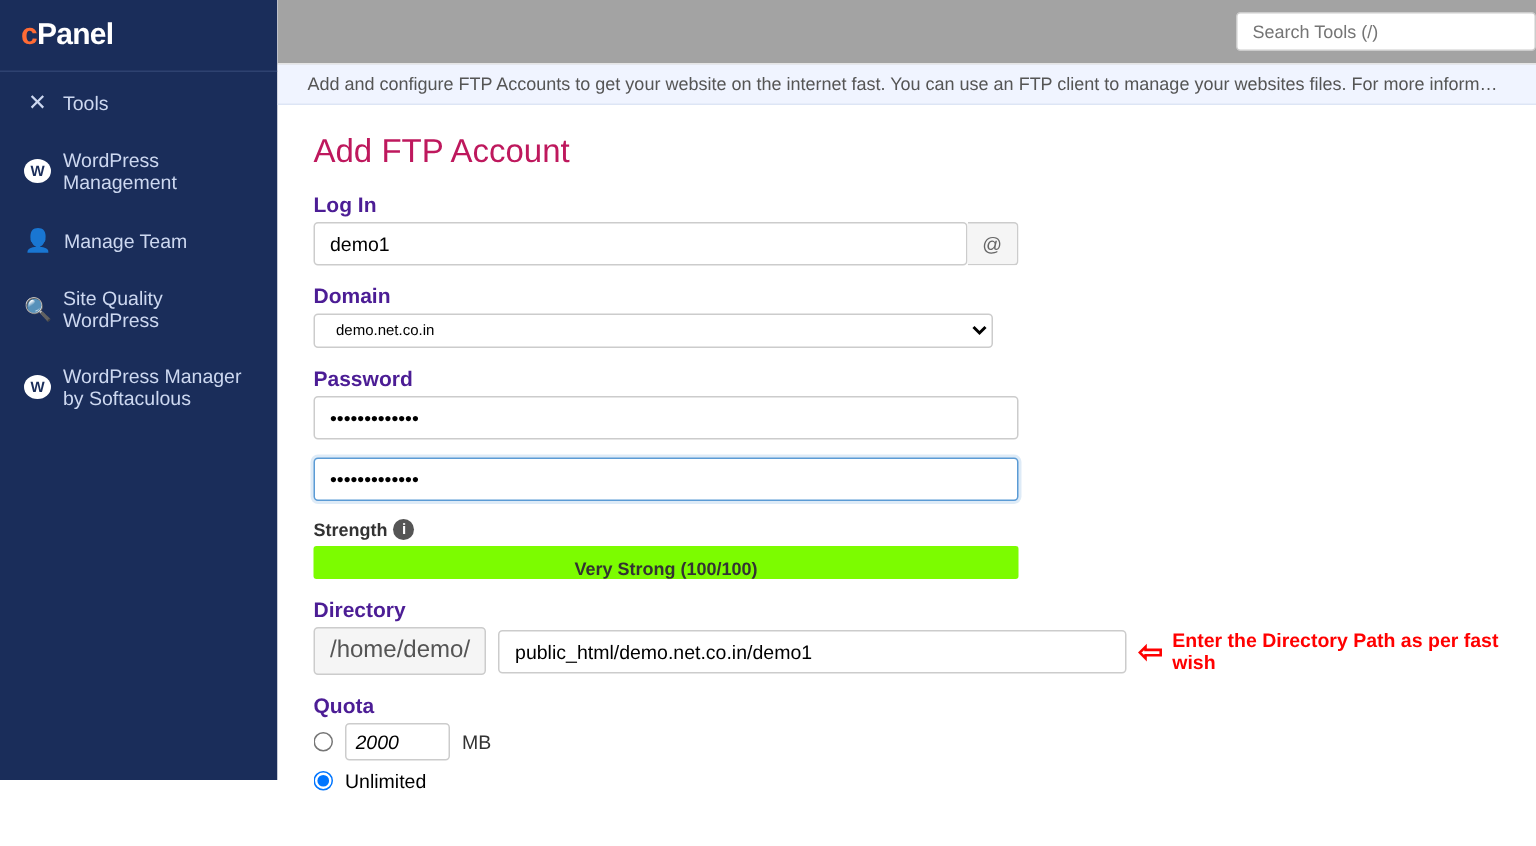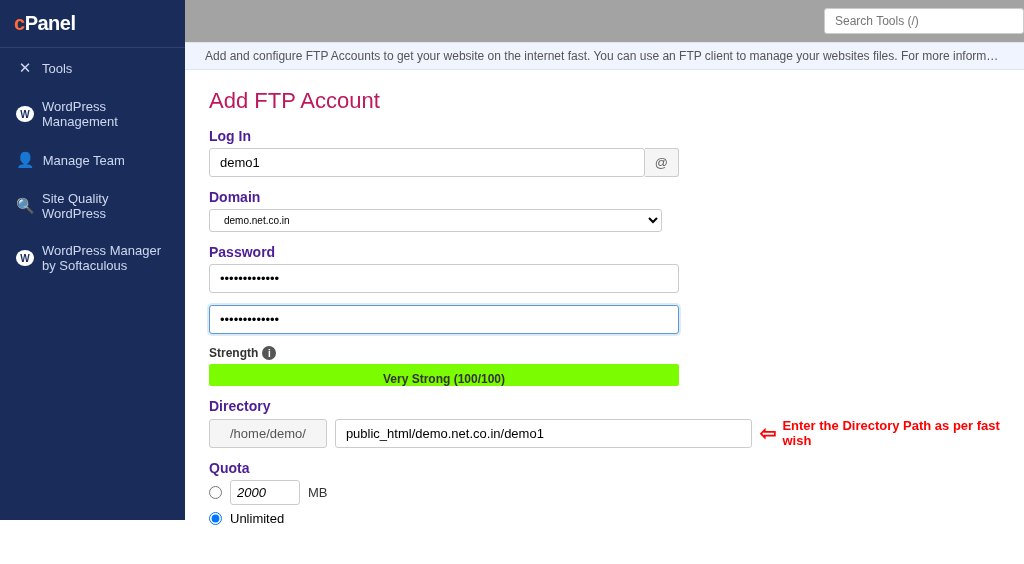--- a/index.html
+++ b/index.html
@@ -182,25 +182,25 @@
     }
 
     
     .directory-row {
       display: flex;
       align-items: center;
       gap: 8px;
       margin-bottom: 4px;
     }
     .directory-prefix {
-      padding: 6px 20px;
+      padding: 6px 10px;
       border: 1px solid #ccc;
       border-radius: 3px;
       background: #f5f5f5;
-      font-size: 13px;
+      font-size: 16px;
       color: #555;
     }
     .directory-row input {
       padding: 6px 10px;
       border: 1px solid #ccc;
       border-radius: 3px;
       font-size: 13px;
       width: 240px;
     }
     .arrow-annotation {

